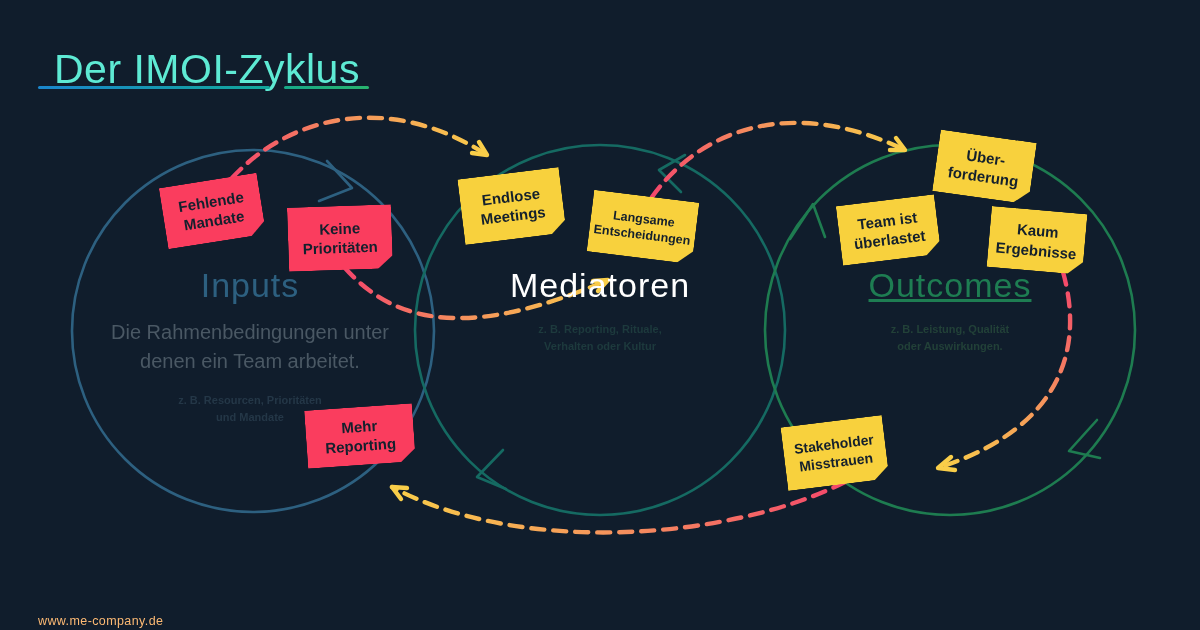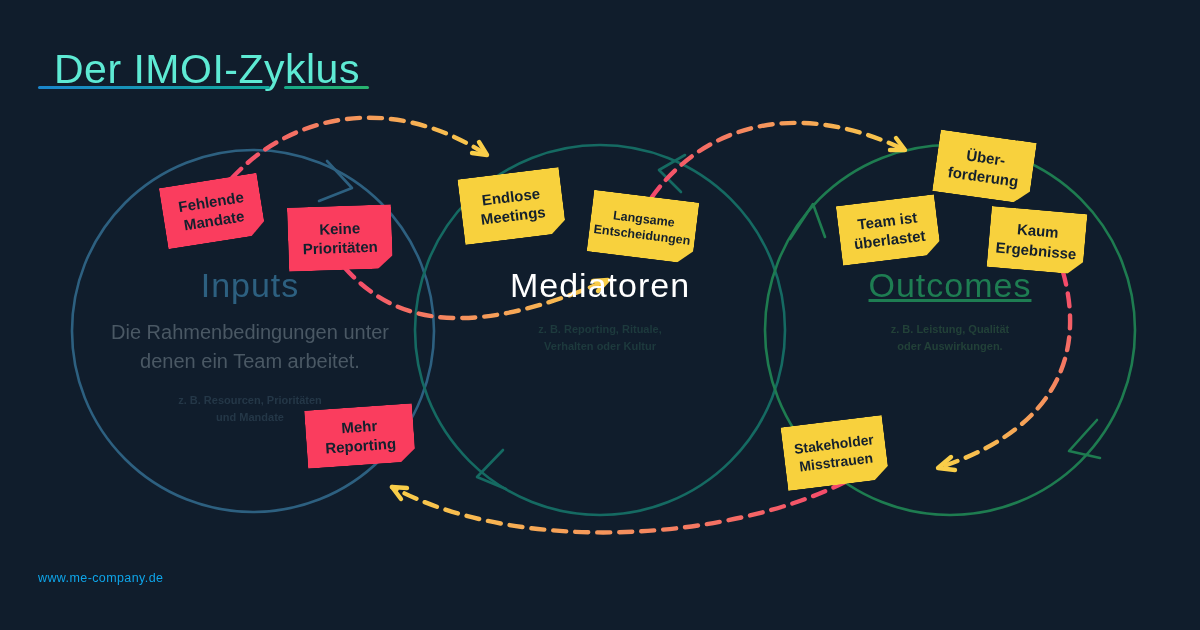--- a/index.html
+++ b/index.html
@@ -48,21 +48,21 @@
   .n1{left:163px;top:180px;width:99px;height:62px;transform:rotate(-9deg);}
   .n2{left:288px;top:206px;width:104px;height:64px;transform:rotate(-2deg);}
   .n3{left:461px;top:173px;width:102px;height:66px;transform:rotate(-7deg);}
   .n4{left:590px;top:196px;width:106px;height:62px;transform:rotate(7deg);font-size:12.5px;}
   .n5{left:936px;top:136px;width:97px;height:62px;transform:rotate(8deg);}
   .n6{left:839px;top:200px;width:99px;height:60px;transform:rotate(-7deg);}
   .n7{left:989px;top:210px;width:96px;height:61px;transform:rotate(5deg);}
   .n8{left:306px;top:407px;width:108px;height:58px;transform:rotate(-4deg);}
   .n9{left:784px;top:421px;width:102px;height:64px;transform:rotate(-7deg);font-size:14px;}
 
-  .footer-url{position:absolute;left:38px;top:571px;font-size:12.5px;letter-spacing:0.4px;color:#0ea5e9;}
+  .footer-url{position:absolute;left:38px;top:614px;font-size:12.5px;letter-spacing:0.4px;color:#fdba74;}
 </style>
 </head>
 <body>
 
 <div class="canvas">
 
   <h1 class="page-title">Der IMOI-Zyklus</h1>
   <div class="underline seg1"></div>
   <div class="underline seg2"></div>
 

